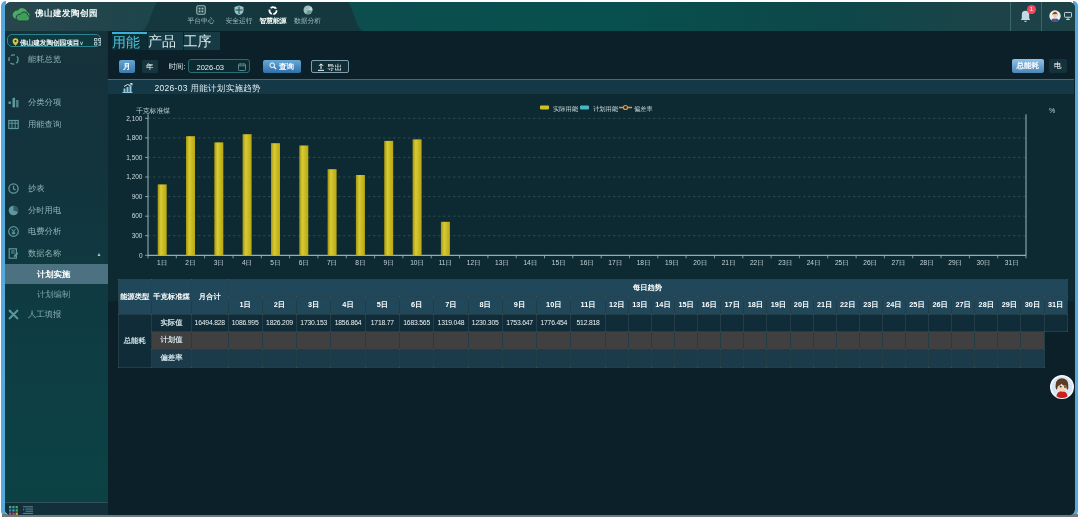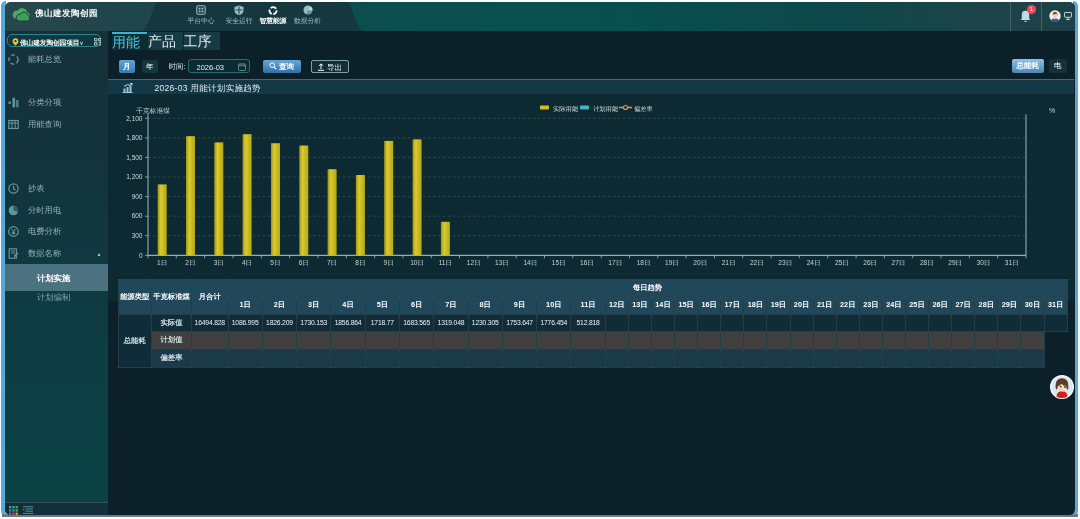--- a/index.html
+++ b/index.html
@@ -18,21 +18,21 @@
 .hsep{position:absolute;top:2px;bottom:0;width:1px;background:rgba(120,170,170,.35)}
 
 #side{position:absolute;left:0;top:31px;width:107.5px;height:488px;background:linear-gradient(180deg,#16313a 0%,#12343d 30%,#0e3c42 62%,#0c4245 90%,#0d4044 100%)}
 #sfoot{position:absolute;left:0;bottom:3px;width:107.5px;height:14px;background:#13303a;border-top:1px solid rgba(140,180,180,.25)}
 #selbox{position:absolute;left:7px;top:3px;width:93.5px;height:13px;border:1px solid #2d838d;border-radius:5px;background:#0f3840}
 #selbox .tx{position:absolute;left:12px;top:2.6px;font-size:6.8px;font-weight:bold;color:#eef6f6;white-space:nowrap;letter-spacing:-.2px}
 .mi{position:absolute;left:0;width:107.5px;height:21.5px}
 .mi .ic{position:absolute;left:8px;top:5.5px;width:11px;height:11px}
 .mi .lb{position:absolute;left:28px;top:50%;transform:translateY(-50%);font-size:8.3px;color:#8fb4b8;white-space:nowrap}
 .mi .ar{position:absolute;right:7px;top:50%;transform:translateY(-50%);font-size:6px;color:#6d949b}
-.smi{position:absolute;left:0;width:107.5px;height:27px}
+.smi{position:absolute;left:0;width:107.5px;height:20px}
 .smi .lb{position:absolute;left:37px;top:50%;transform:translateY(-50%);font-size:8.3px;color:#7da4ac;white-space:nowrap}
 .smi.on{background:#4c7282}
 .smi.on .lb{color:#fff;font-weight:bold}
 
 #main{position:absolute;left:107.5px;top:31px;width:966px;height:488px;background:#0b2028}
 .tab{position:absolute;top:.5px;height:18.5px;line-height:18.5px;text-align:left;font-size:14px;color:#dceaec;background:#163b44}
 .tab.on{background:#0d2d35;color:#4cc3da;border-top:2px solid #3ab2d5;line-height:16px}
 .btn{position:absolute;border-radius:2px;font-size:7.5px;color:#fff;text-align:center}
 #chartpanel{position:absolute;left:0;top:47.5px;width:966px;height:222.5px;background:#0d2a32}
 #chh{position:absolute;left:0;top:0;width:966px;height:15.5px;background:#143845;border-top:1px solid #336e8c}
@@ -179,20 +179,27 @@
             <path d="M6.5,9.5 L10.4,5.6 l-1.4,-1.4 L5.5,8 Z" fill="#5f979e"></path>
           </svg>
           <div class="lb">数据名称</div>
           <div class="ar" style="color:#9fc6cc">▴</div>
         </div>
         <div class="smi on" style="top:233px">
           <div class="lb">计划实施</div>
         </div>
 <div class="smi" style="top:252.5px">
           <div class="lb">计划编制</div>
+        </div>
+        <div class="mi" style="top:272px">
+          <svg class="ic" viewBox="0 0 11 11">
+            <path d="M1,1 L10,10 M10,1 L1,10" stroke="#5f979e" stroke-width="1.8"></path>
+            <path d="M1,1 l2.5,0.4 l-2.1,2.1 Z" fill="#5f979e"></path>
+          </svg>
+          <div class="lb">人工填报</div>
         </div>
         <div id="sfoot">
 <svg class="abs" style="left:9px;top:2.5px" width="9" height="9" viewBox="0 0 9 9">
 <rect x="0" y="0" width="2.3" height="2.3" fill="#3fae62"></rect>
             <rect x="3.3" y="0" width="2.3" height="2.3" fill="#35a0a8"></rect>
             <rect x="6.6" y="0" width="2.3" height="2.3" fill="#3fae62"></rect>
 <rect x="0" y="3.3" width="2.3" height="2.3" fill="#3a7fc0"></rect>
             <rect x="3.3" y="3.3" width="2.3" height="2.3" fill="#35a0a8"></rect>
             <rect x="6.6" y="3.3" width="2.3" height="2.3" fill="#3fae62"></rect>
 <rect x="0" y="6.6" width="2.3" height="2.3" fill="#9b59b6"></rect>

